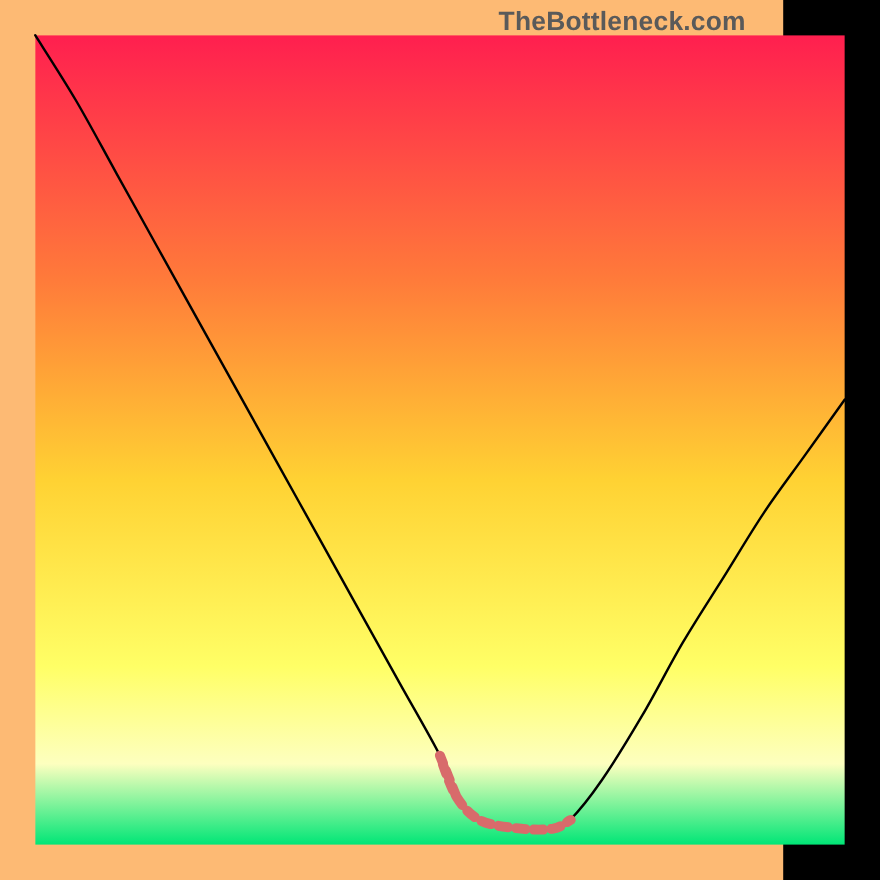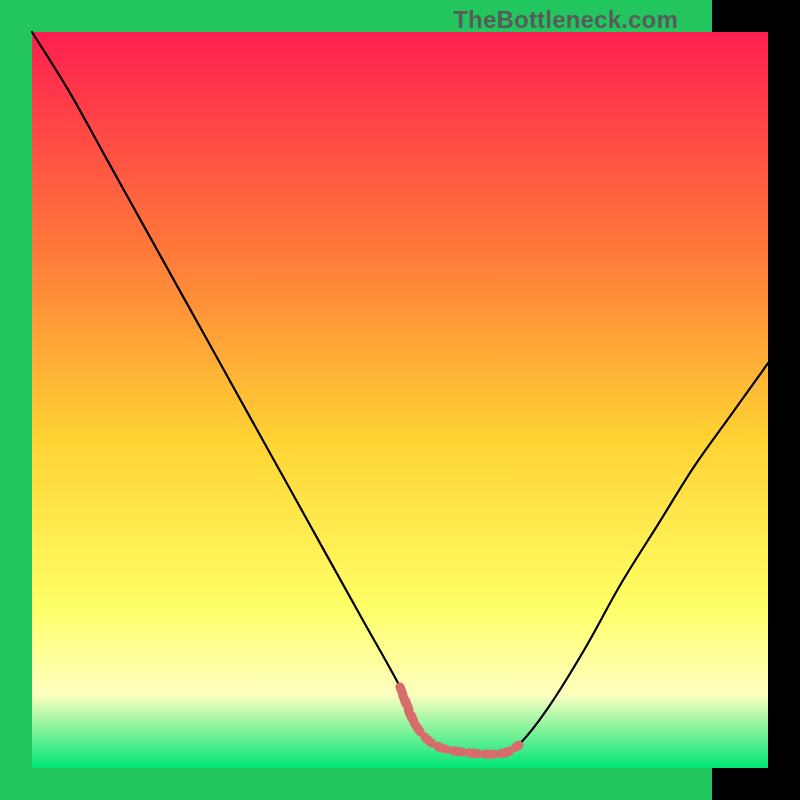--- a/index.html
+++ b/index.html
@@ -7,21 +7,21 @@
     width: 800px;
     height: 800px;
     background: #000;
     overflow: hidden;
     font-family: Arial, Helvetica, sans-serif;
   }
   .stage {
     position: relative;
     width: 712px;
     height: 800px;
-    background: #22c55e;
+    background: #fdba74;
   }
   .plot {
     position: absolute;
     left: 32px;
     top: 32px;
     width: 736px;
     height: 736px;
   }
   .gradient {
     position: absolute;

